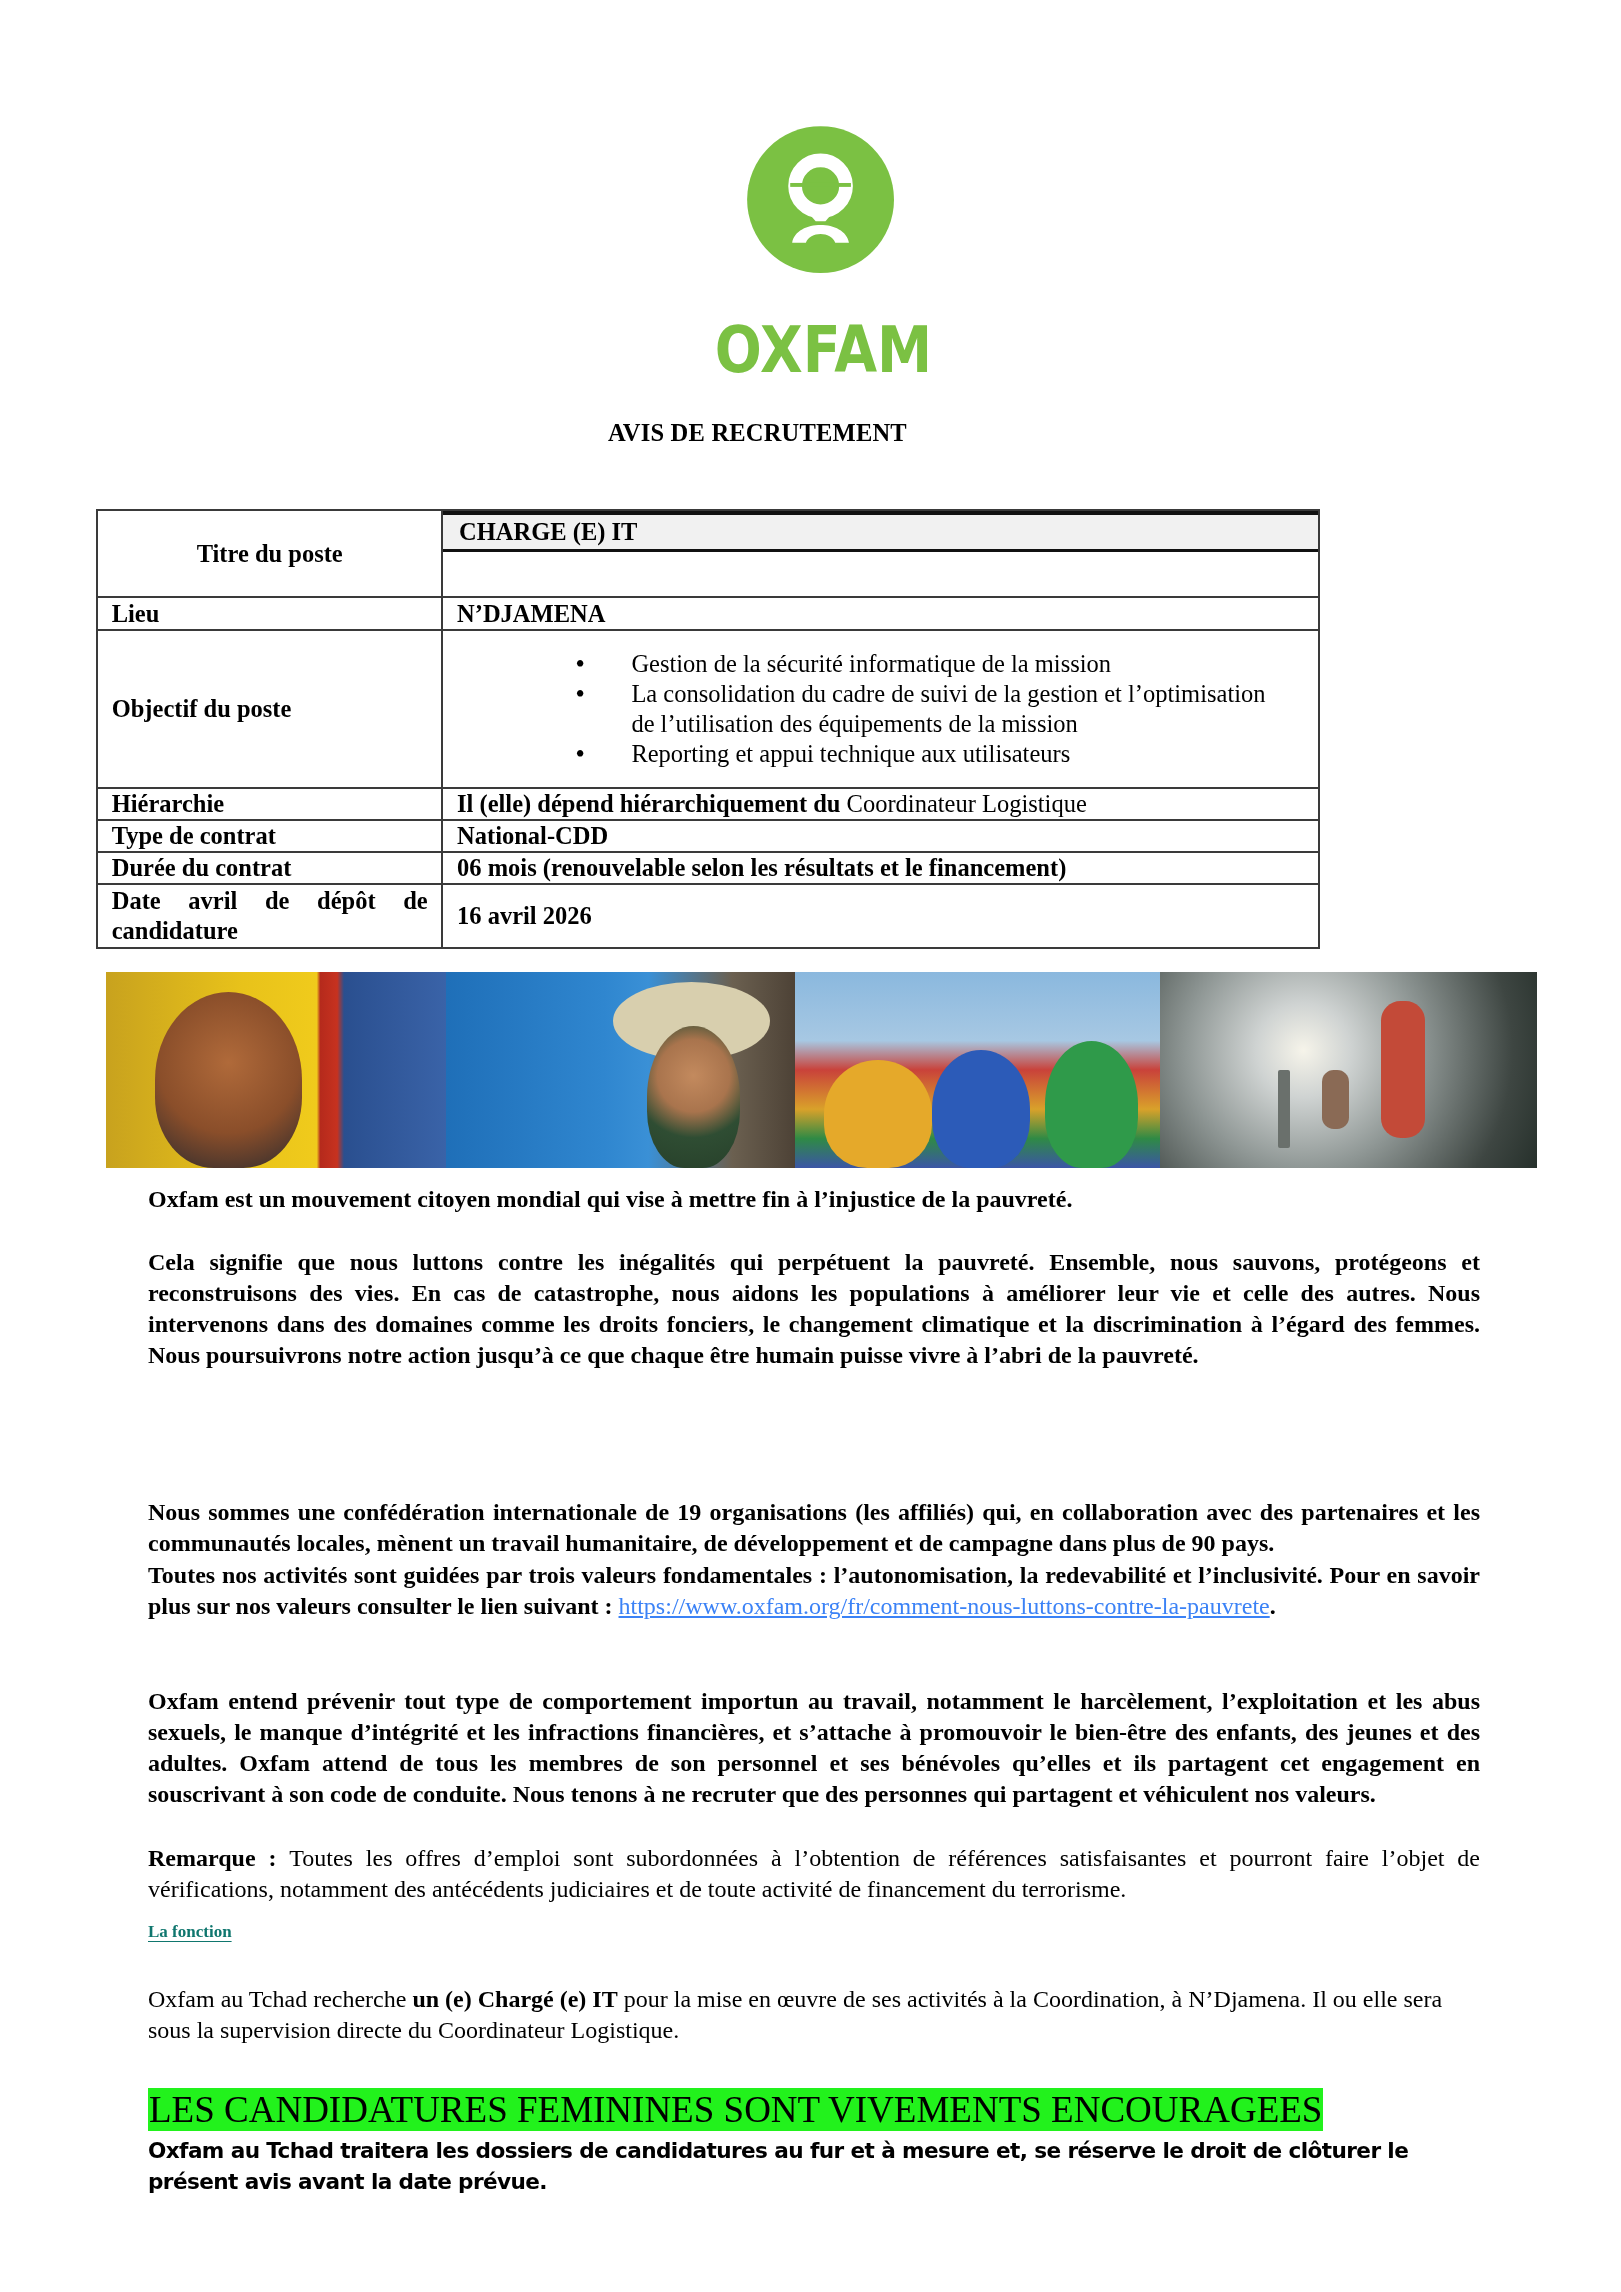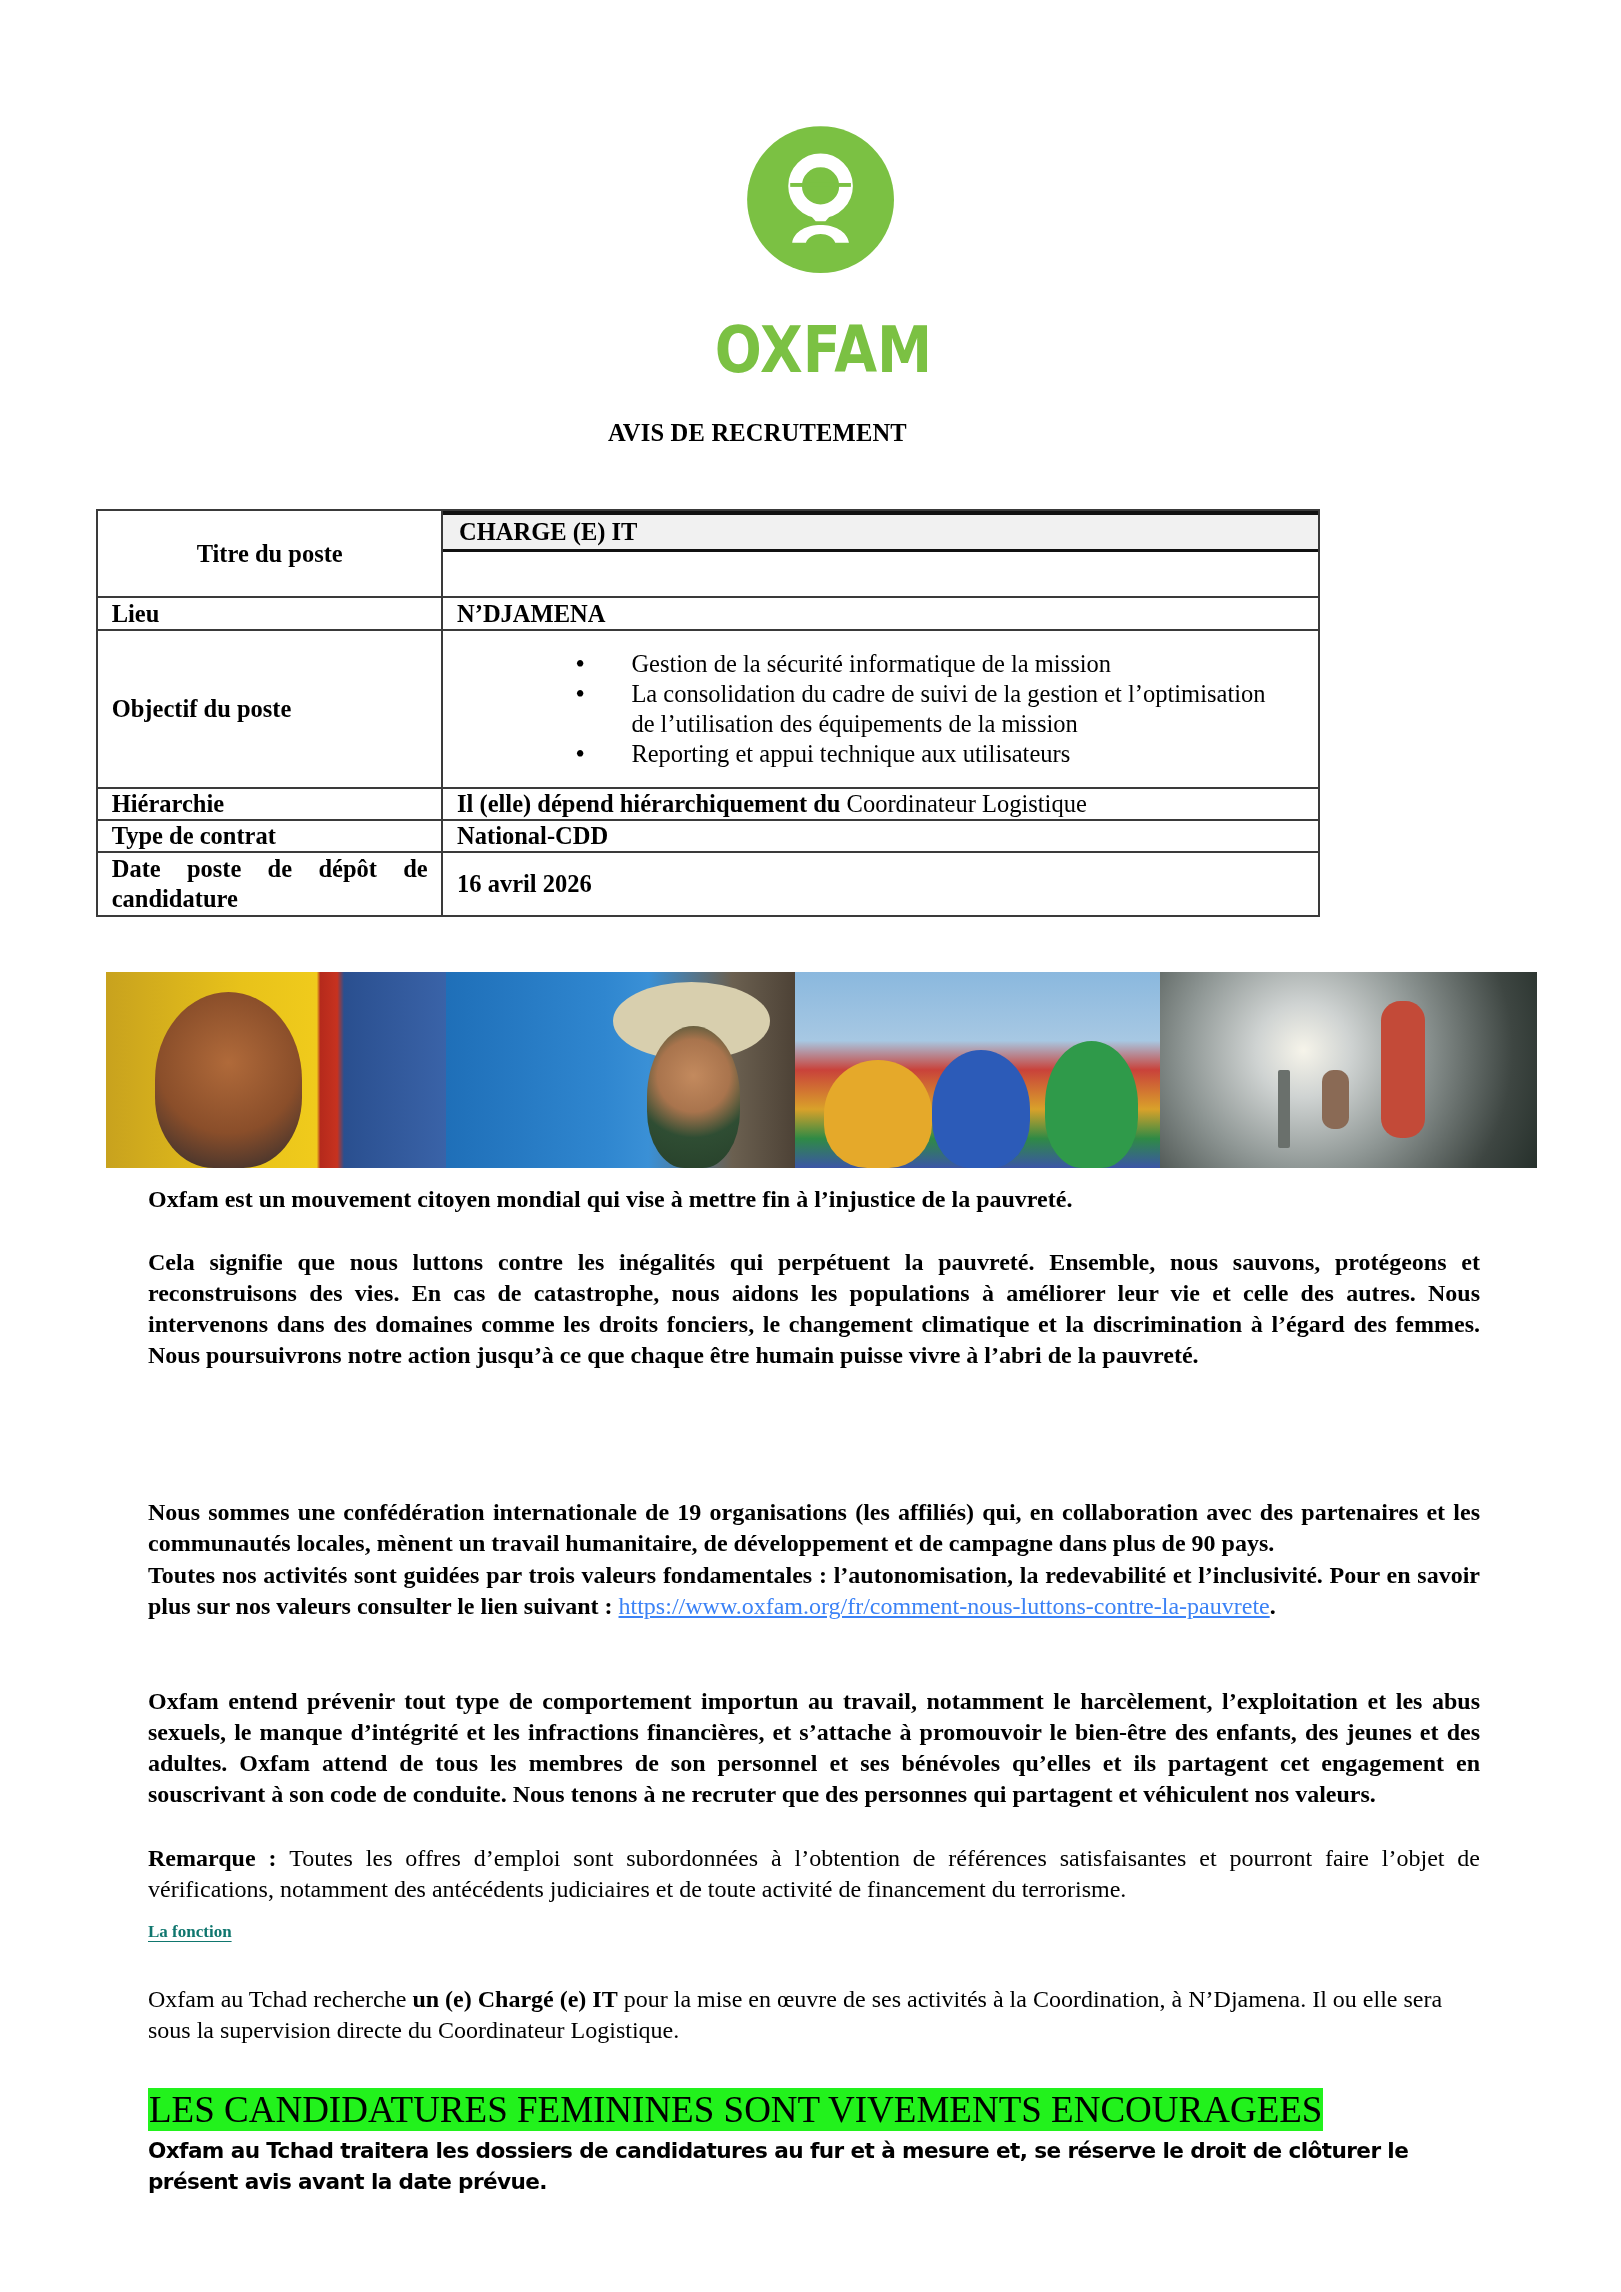--- a/index.html
+++ b/index.html
@@ -96,22 +96,26 @@
     </td>
   </tr>
   <tr style="height:32px;">
     <td class="lbl">Hiérarchie</td>
     <td class="val"><span>Il (elle) dépend hiérarchiquement du</span><span style="font-weight:normal;"> Coordinateur Logistique</span></td>
   </tr>
   <tr style="height:32px;">
     <td class="lbl">Type de contrat</td>
     <td class="val">National-CDD</td>
   </tr>
+  <tr style="height:32px;">
+    <td class="lbl">Durée du contrat</td>
+    <td class="val">06 mois (renouvelable selon les résultats et le financement)</td>
+  </tr>
   <tr style="height:64px;">
-    <td class="lbl justify">Date poste de dépôt de candidature</td>
+    <td class="lbl justify">Date avril de dépôt de candidature</td>
     <td class="val">16 avril 2026</td>
   </tr>
 </tbody>
   </table>
 
 <div id="photo-strip" class="abs">
   <div id="photo-1" class="photo">
     <div class="ph-figure" style="left:49px;top:19.6px;width:147px;height:176px;background:radial-gradient(circle at 50% 40%, #b06a3a 0%, #8a4e2a 55%, #2b2a2e 100%);"></div>
   </div>
   <div id="photo-2" class="photo">

